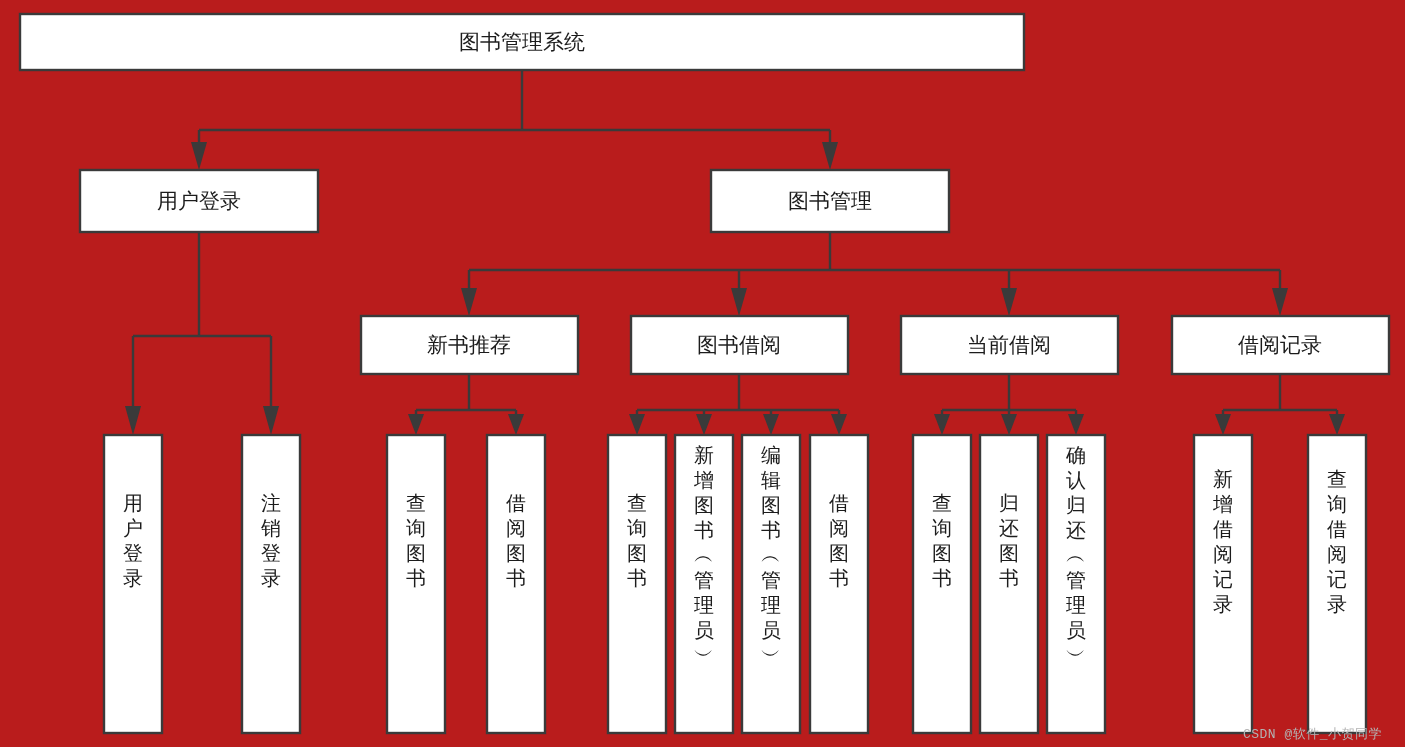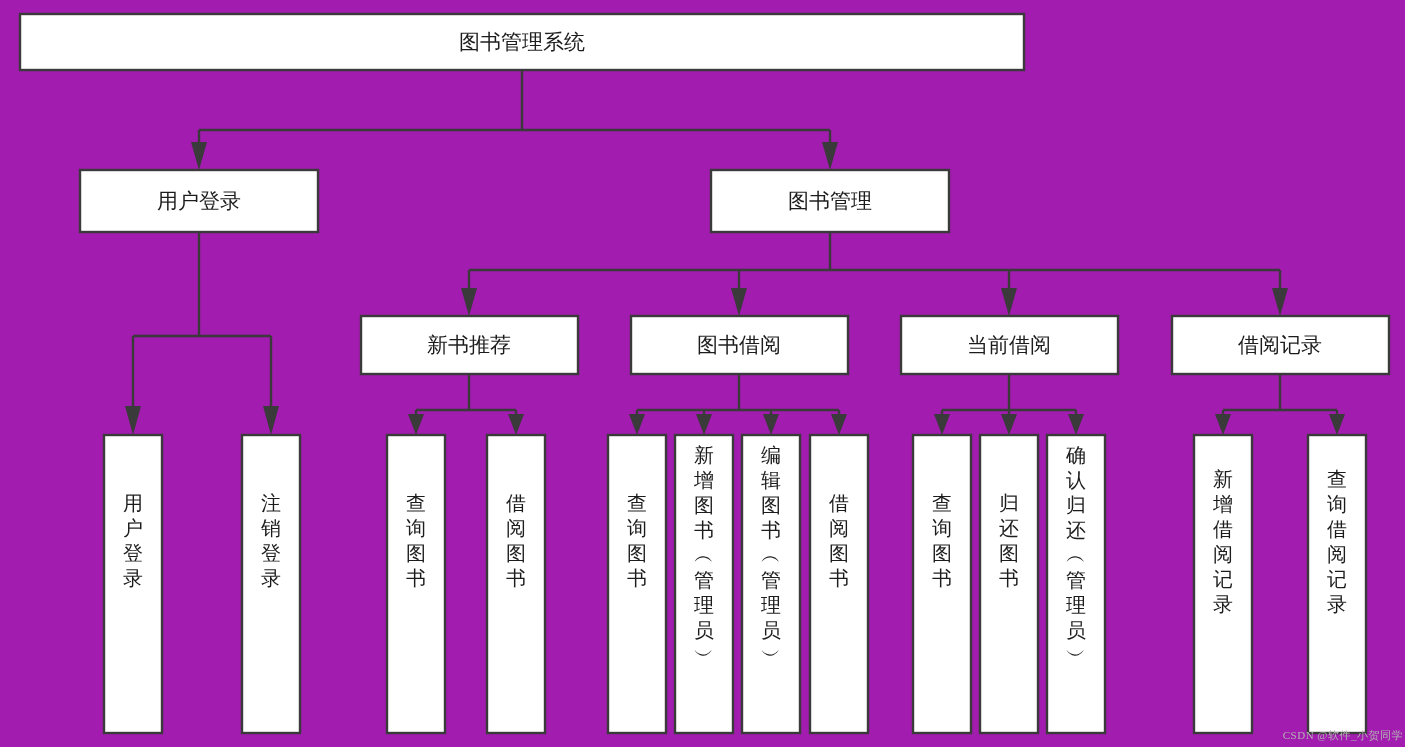--- a/index.html
+++ b/index.html
@@ -10,21 +10,21 @@
   body {
     width: 1405px;
     height: 747px;
     font-family: "DejaVu Sans", "Liberation Sans", sans-serif;
     overflow: hidden;
   }
   #diagram-root {
     position: relative;
     width: 1405px;
     height: 747px;
-    background: #a21caf;
+    background: #b91c1c;
   }
   svg.diagram-canvas {
     position: absolute;
     top: 0;
     left: 0;
     width: 1405px;
     height: 747px;
   }
   .node-box {
     fill: #ffffff;
@@ -51,24 +51,24 @@
   }
   .node-label-v {
     font-family: "DejaVu Sans", "Liberation Sans", sans-serif;
     font-size: 20px;
     fill: #1c1c1c;
     text-anchor: middle;
     white-space: pre;
   }
   .watermark-text {
     position: absolute;
-    right: 2px;
+    right: 23px;
     bottom: 4px;
-    font-family: Liberation Serif, serif;
-    font-size: 11px;
+    font-family: Liberation Mono, monospace;
+    font-size: 13px;
     color: #b3b3b3;
     letter-spacing: 0.5px;
     user-select: none;
   }
 </style>
 </head>
 <body>
 
 <div id="diagram-root">
 

